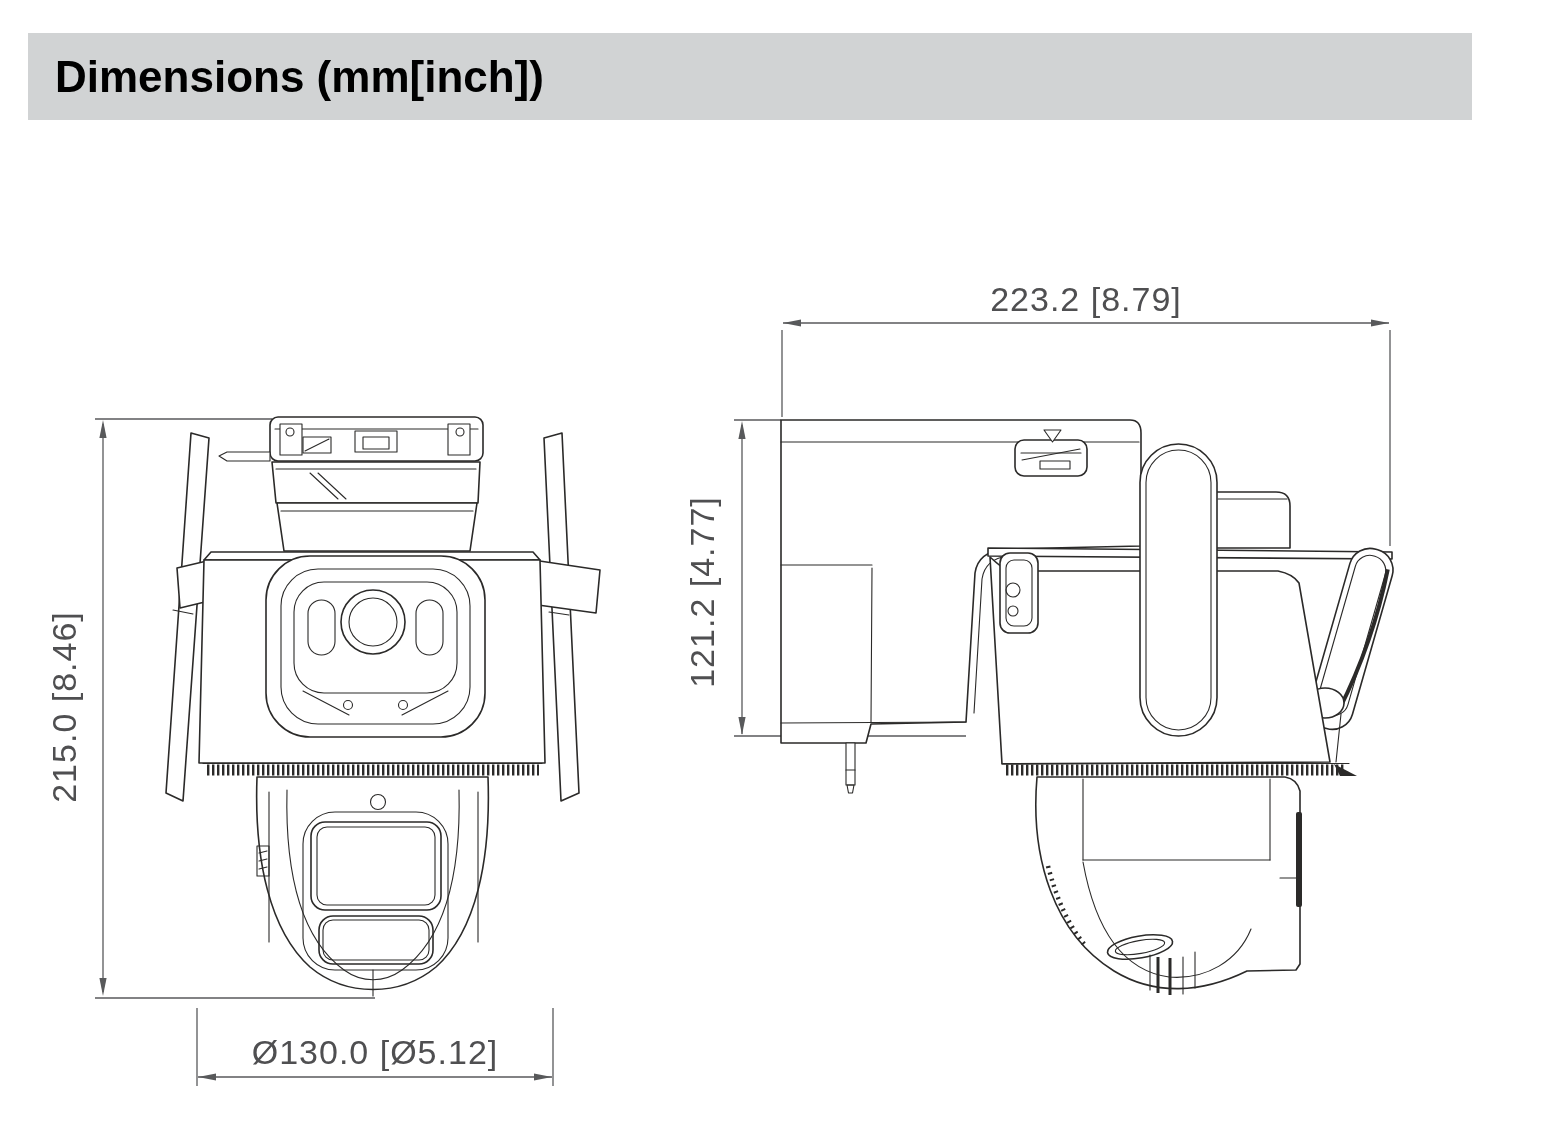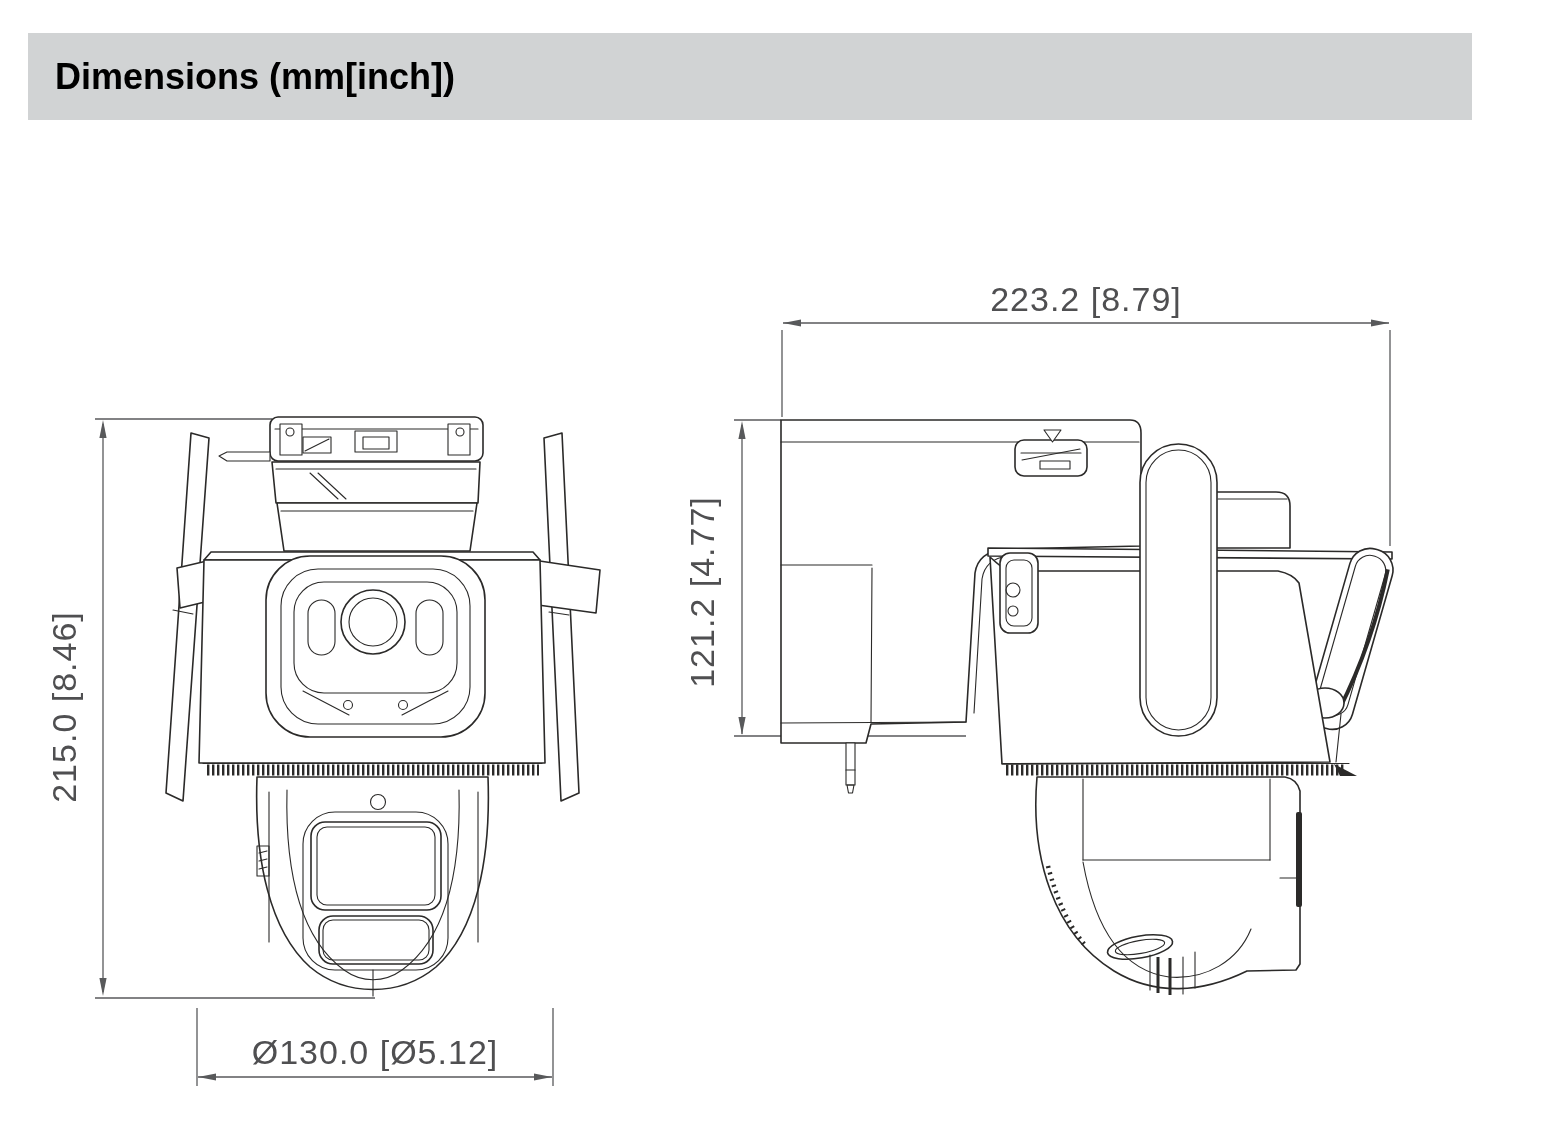--- a/index.html
+++ b/index.html
@@ -3,21 +3,21 @@
 <meta charset="utf-8">
 <style>
   html,body{margin:0;padding:0;}
   body{
     width:1555px;height:1139px;position:relative;overflow:hidden;
     background:#ffffff;font-family:"Liberation Sans",sans-serif;
   }
   .title-bar{
     position:absolute;left:28px;top:33px;width:1444px;height:87px;
     display:flex;align-items:center;box-sizing:border-box;padding-left:27px;
-    font-size:36px;font-weight:bold;letter-spacing:0px;color:#000;
+    font-size:44px;font-weight:bold;letter-spacing:0px;color:#000;
   }
   .diagram-svg{position:absolute;left:0;top:0;width:1555px;height:1139px;}
   svg text{
     font-family:"Liberation Sans",sans-serif;
     font-size:34px;letter-spacing:1px;fill:#4f4f51;font-weight:400;
   }
   .ln{stroke:#2b2a29;stroke-width:1.6;fill:none;stroke-linecap:round;stroke-linejoin:round;}
   .lnthin{stroke:#2b2a29;stroke-width:1.1;fill:none;stroke-linecap:round;stroke-linejoin:round;}
   .wh{fill:#ffffff;}
   .dim{stroke:#58595b;stroke-width:1.3;fill:none;}

